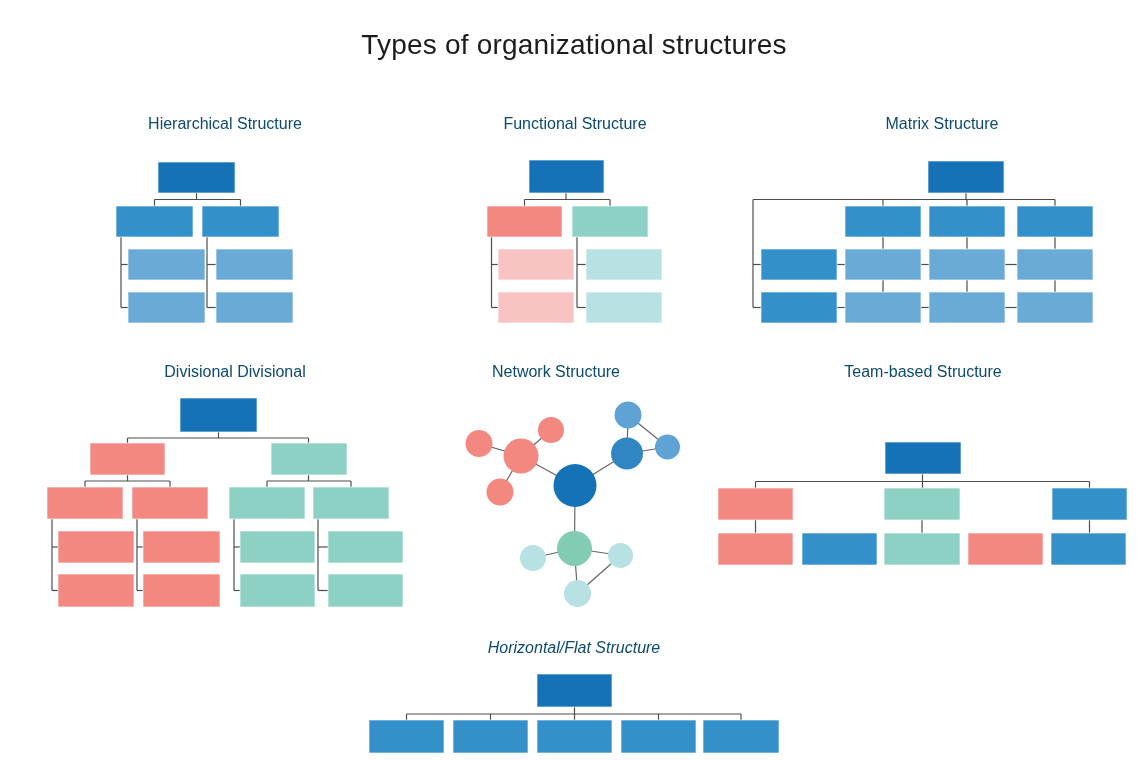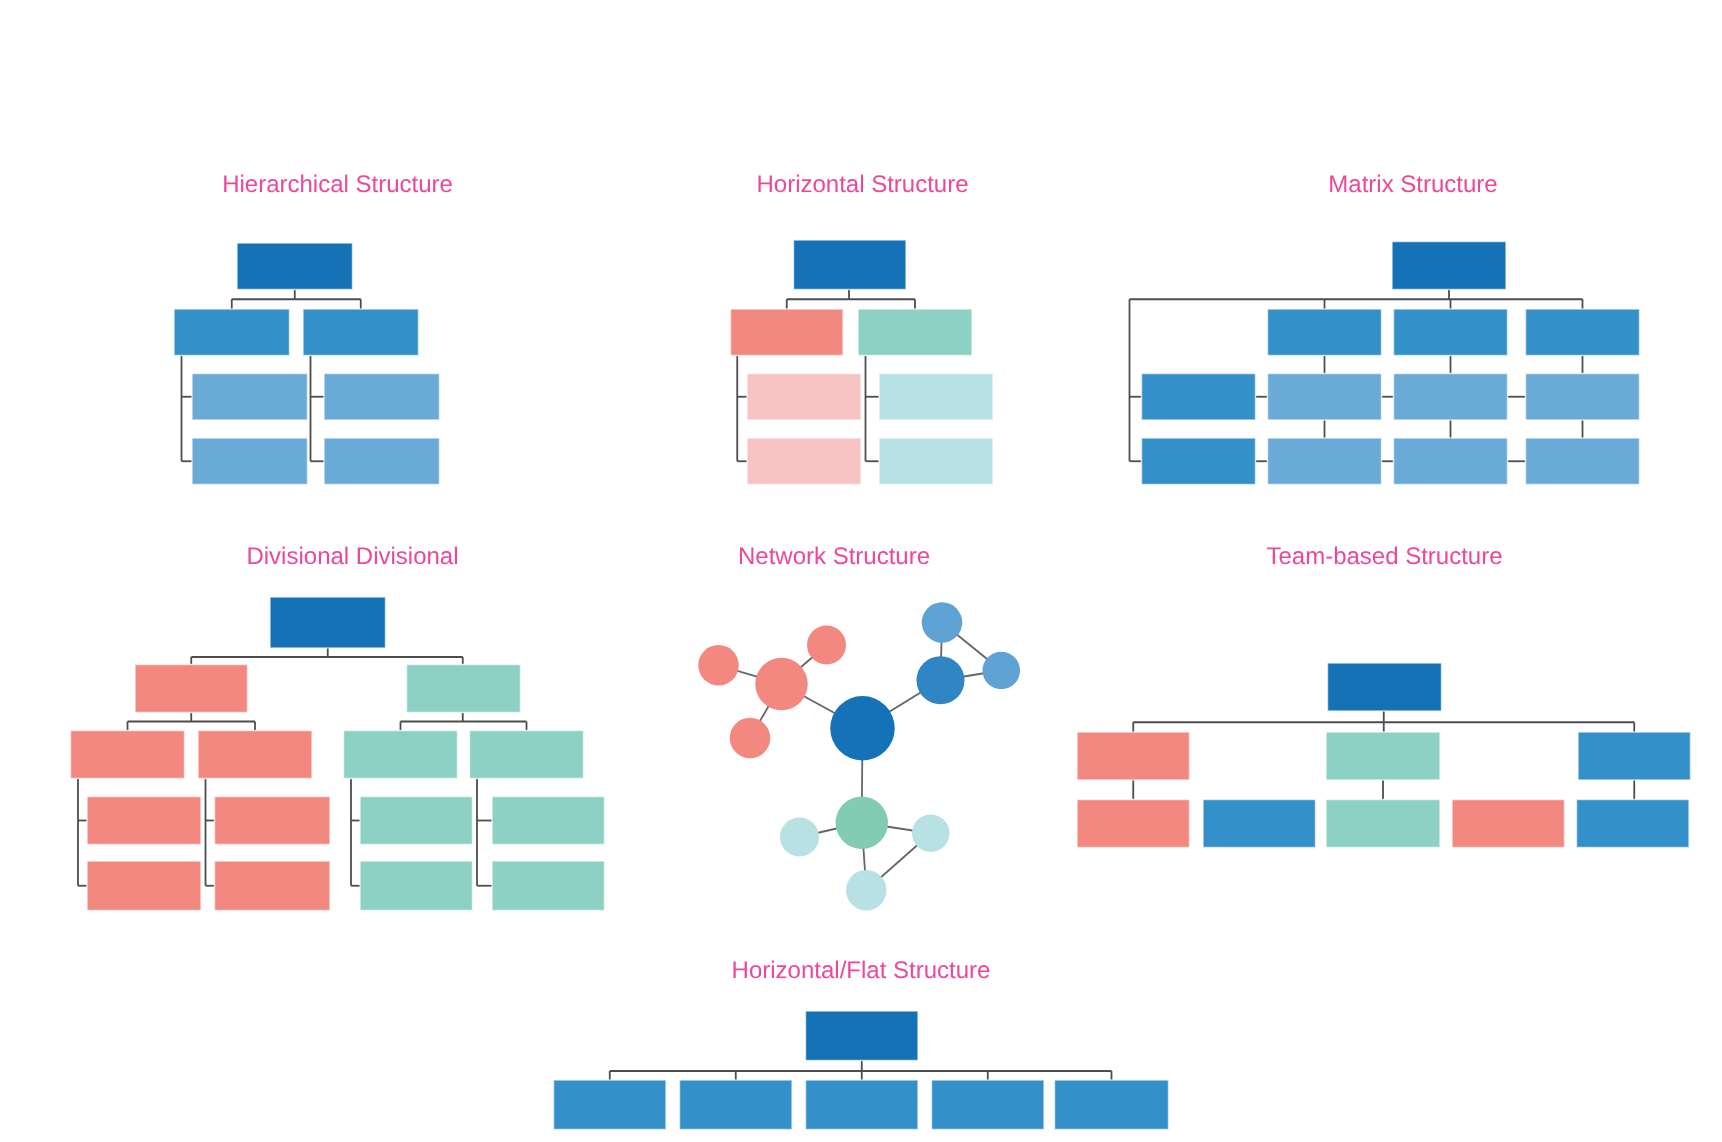--- a/index.html
+++ b/index.html
@@ -22,21 +22,21 @@
     font-weight: 400;
     color: #1c1c1c;
     letter-spacing: 0.2px;
   }
   .sec-title {
     position: absolute;
     transform: translateX(-50%);
     white-space: nowrap;
     font-size: 16px;
     font-weight: 400;
-    color: #ec4899;
+    color: #0c4a6e;
   }
 </style>
 </head>
 <body>
 
 <div class="canvas">
   <svg class="figure-svg" width="1148" height="761" viewBox="0 0 1148 761" xmlns="http://www.w3.org/2000/svg">
       <g>
         <line x1="196.5" y1="193" x2="196.5" y2="199.5" stroke="#4d4d4d" stroke-width="1.2"></line>
         <line x1="154.5" y1="199.5" x2="240.5" y2="199.5" stroke="#4d4d4d" stroke-width="1.2"></line>
@@ -205,21 +205,22 @@
         <line x1="741" y1="714" x2="741" y2="720" stroke="#4d4d4d" stroke-width="1.2"></line>
         <rect x="537" y="674" width="75" height="33" fill="#1572b7" stroke="rgba(255,255,255,0.65)" stroke-width="1"></rect>
         <rect x="369" y="720" width="75" height="33" fill="#3390c9" stroke="rgba(255,255,255,0.65)" stroke-width="1"></rect>
         <rect x="453" y="720" width="75" height="33" fill="#3390c9" stroke="rgba(255,255,255,0.65)" stroke-width="1"></rect>
         <rect x="537" y="720" width="75" height="33" fill="#3390c9" stroke="rgba(255,255,255,0.65)" stroke-width="1"></rect>
         <rect x="621" y="720" width="75" height="33" fill="#3390c9" stroke="rgba(255,255,255,0.65)" stroke-width="1"></rect>
         <rect x="703" y="720" width="76" height="33" fill="#3390c9" stroke="rgba(255,255,255,0.65)" stroke-width="1"></rect>
       </g>
     </svg>
 
+  <div class="main-title">Types of organizational structures</div>
 
   <div class="sec-title" style="left:225px; top:115px;">Hierarchical Structure</div>
-  <div class="sec-title" style="left:575px; top:115px;">Horizontal Structure</div>
+  <div class="sec-title" style="left:575px; top:115px;">Functional Structure</div>
   <div class="sec-title" style="left:920px; top:115px;padding-left:44px;">Matrix Structure</div>
   <div class="sec-title" style="left:235px; top:363px;">Divisional Divisional</div>
   <div class="sec-title" style="left:556px; top:363px;">Network Structure</div>
   <div class="sec-title" style="left:923px; top:363px;">Team-based Structure</div>
-  <div class="sec-title" style="left:574px; top:639px;">Horizontal/Flat Structure</div>
+  <div class="sec-title" style="left:574px; top:639px;font-style:italic;">Horizontal/Flat Structure</div>
 </div>
 
 </body></html>

